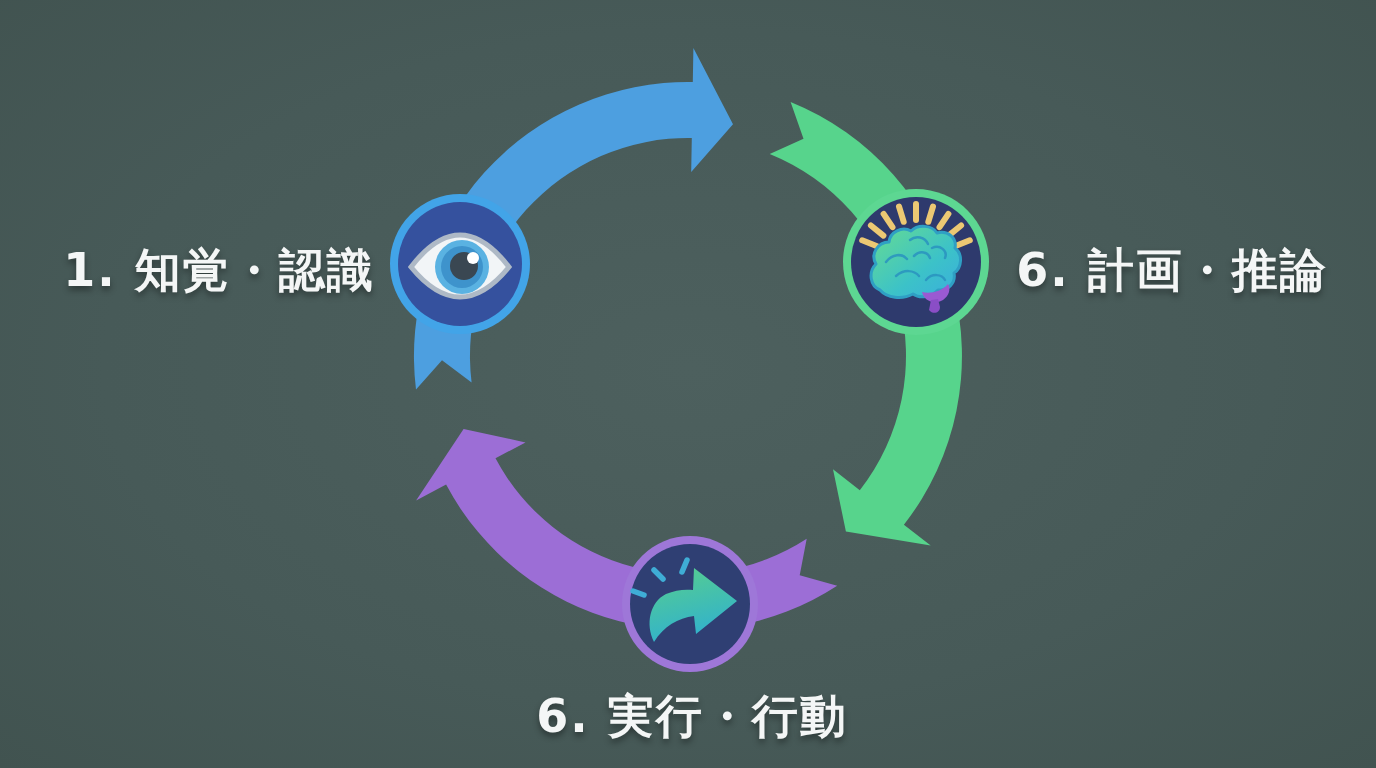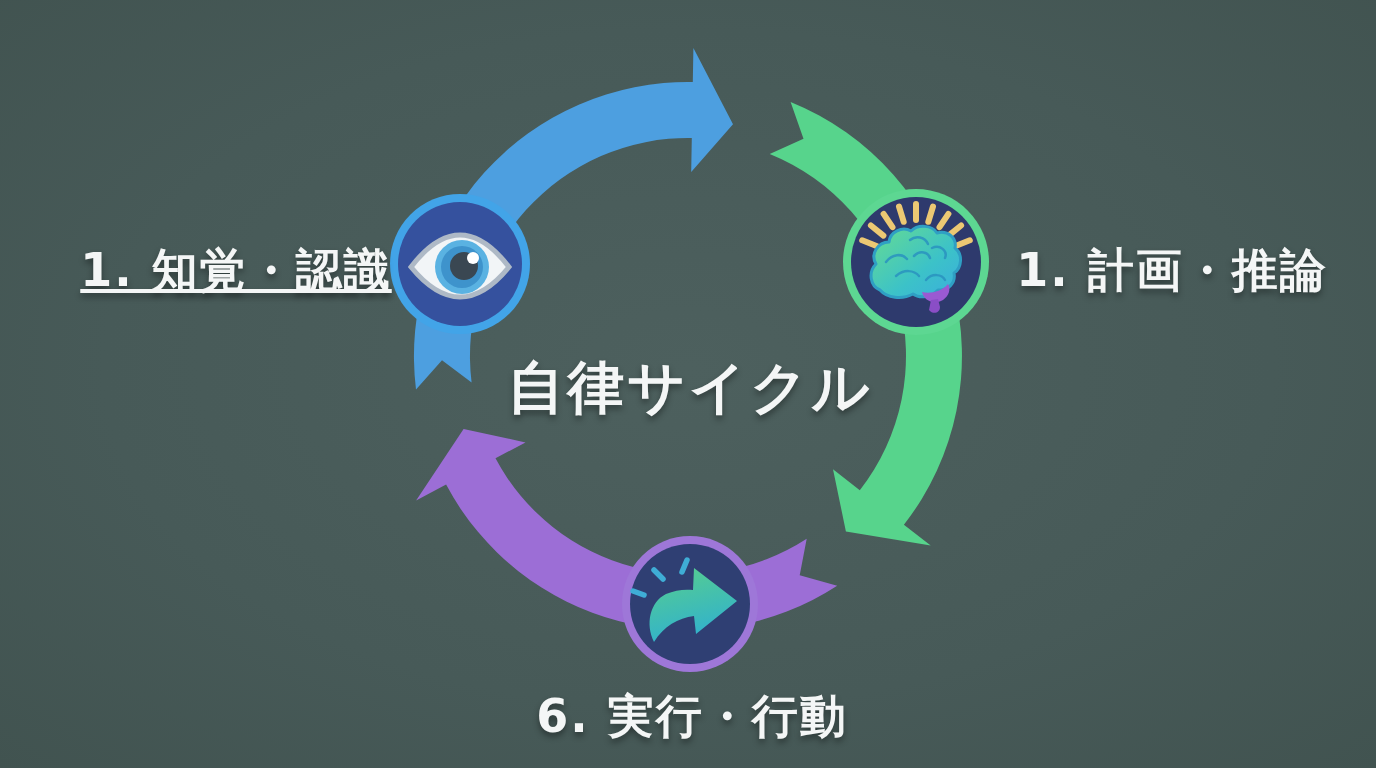--- a/index.html
+++ b/index.html
@@ -12,21 +12,21 @@
     position:relative; width:1376px; height:768px;
     background:radial-gradient(ellipse at 50% 48%, #4d605e 0%, #475a58 60%, #415350 100%);
   }
   svg.diagram { position:absolute; left:0; top:0; }
   .label {
     position:absolute; transform:translate(-50%,-50%);
     color:#f4f6f6; font-weight:bold; font-size:46px; letter-spacing:2px;
     white-space:nowrap; text-shadow:0 4px 6px rgba(0,0,0,0.38);
   }
   .label.title { font-size:57px; letter-spacing:3px; }
-  #label-step1 { left:236px;  top:271px;text-decoration:underline; }
+  #label-step1 { left:219px;  top:271px; }
   #label-step2 { left:1172px; top:271px; }
   #label-step3 { left:692px;  top:717px; }
   #cycle-title { left:690px;  top:388px; }
 </style>
 </head>
 <body>
 
 <div class="stage">
 
   <svg class="diagram" width="1376" height="768" viewBox="0 0 1376 768">
@@ -97,17 +97,16 @@
                C -45,20 -40,-2 -24,-10
                C -15,-14 -5,-15 3,-14 Z" fill="url(#swooshGrad)"></path>
       <g stroke="#3fadd6" stroke-width="5.5" stroke-linecap="round">
         <line x1="-8" y1="-32" x2="-3" y2="-44"></line>
         <line x1="-27" y1="-25" x2="-36" y2="-34"></line>
         <line x1="-46" y1="-9" x2="-57" y2="-13"></line>
       </g>
     </g>
   </svg>
 
-  <div class="label title" id="cycle-title">自律サイクル</div>
   <div class="label" id="label-step1">1. 知覚・認識</div>
-  <div class="label" id="label-step2">1. 計画・推論</div>
+  <div class="label" id="label-step2">6. 計画・推論</div>
   <div class="label" id="label-step3">6. 実行・行動</div>
 </div>
 
 </body></html>

